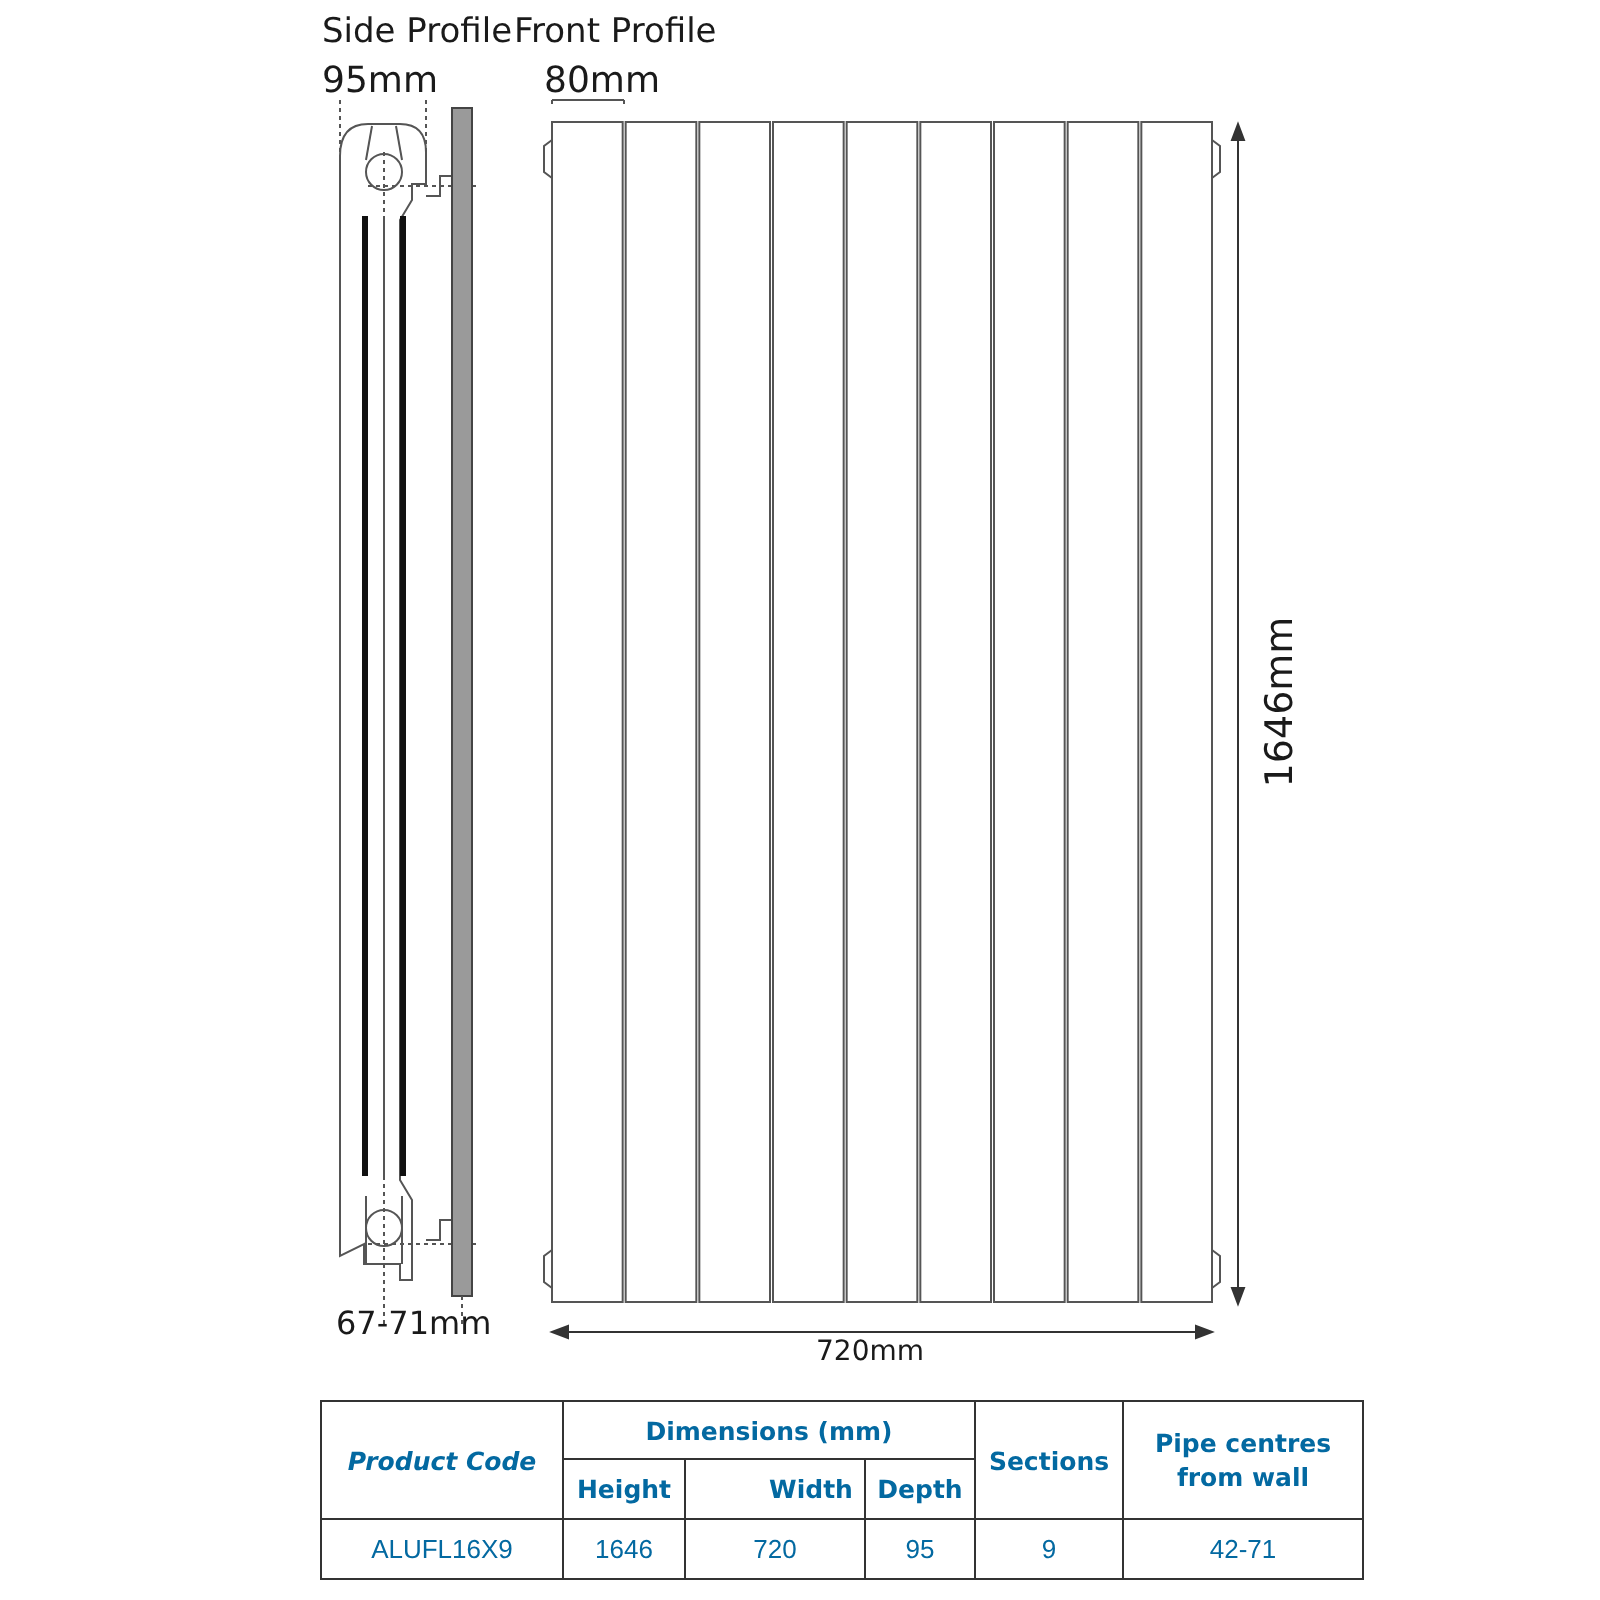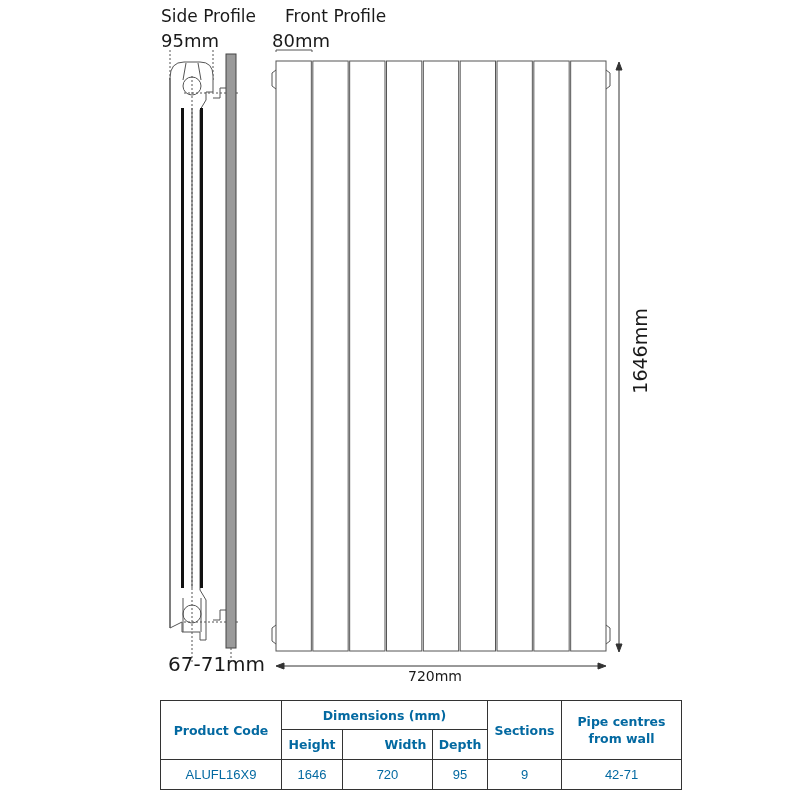--- a/index.html
+++ b/index.html
@@ -82,30 +82,30 @@
 
   <g stroke="#333" fill="#333">
     <line x1="280" y1="666" x2="602" y2="666" stroke-width="1"></line>
     <polygon points="276,666 284,663 284,669"></polygon>
     <polygon points="606,666 598,663 598,669"></polygon>
   </g>
 </svg>
 
 <div class="abs lbl" style="left:161px;top:6px;">Side Profile</div>
 <div class="abs lbl" style="left:161px;top:30px;font-size:18px;">95mm</div>
-<div class="abs lbl" style="left:285px;top:6px;">Front Profile</div>
+<div class="abs lbl" style="left:257px;top:6px;">Front Profile</div>
 <div class="abs lbl" style="left:272px;top:30px;font-size:18px;">80mm</div>
-<div class="abs lbl" style="left:168px;top:652px;font-size:20px;">67-71mm</div>
+<div class="abs lbl" style="left:168px;top:652px;font-size:16px;">67-71mm</div>
 <div class="abs lbl" style="left:408px;top:668px;font-size:14px;">720mm</div>
 <div class="abs lbl" style="left:590px;top:340px;font-size:19px;transform:rotate(-90deg);transform-origin:center;width:100px;text-align:center;">1646mm</div>
 
 <table class="spec">
   <tbody>
       <tr style="height:29px;">
-    <th rowspan="2" style="width:120px;">Product Code</th>
+    <th rowspan="2" style="width:120px;font-style:italic;">Product Code</th>
     <th colspan="3">Dimensions (mm)</th>
     <th rowspan="2" style="width:73px;">Sections</th>
     <th rowspan="2" style="width:119px;line-height:17px;">Pipe centres from wall</th>
   </tr>
   <tr style="height:30px;">
     <th style="width:60px;">Height</th>
     <th style="width:53px;padding-left:36px;">Width</th>
     <th style="width:54px;margin-left:28px;">Depth</th>
   </tr>
   <tr style="height:30px;">

